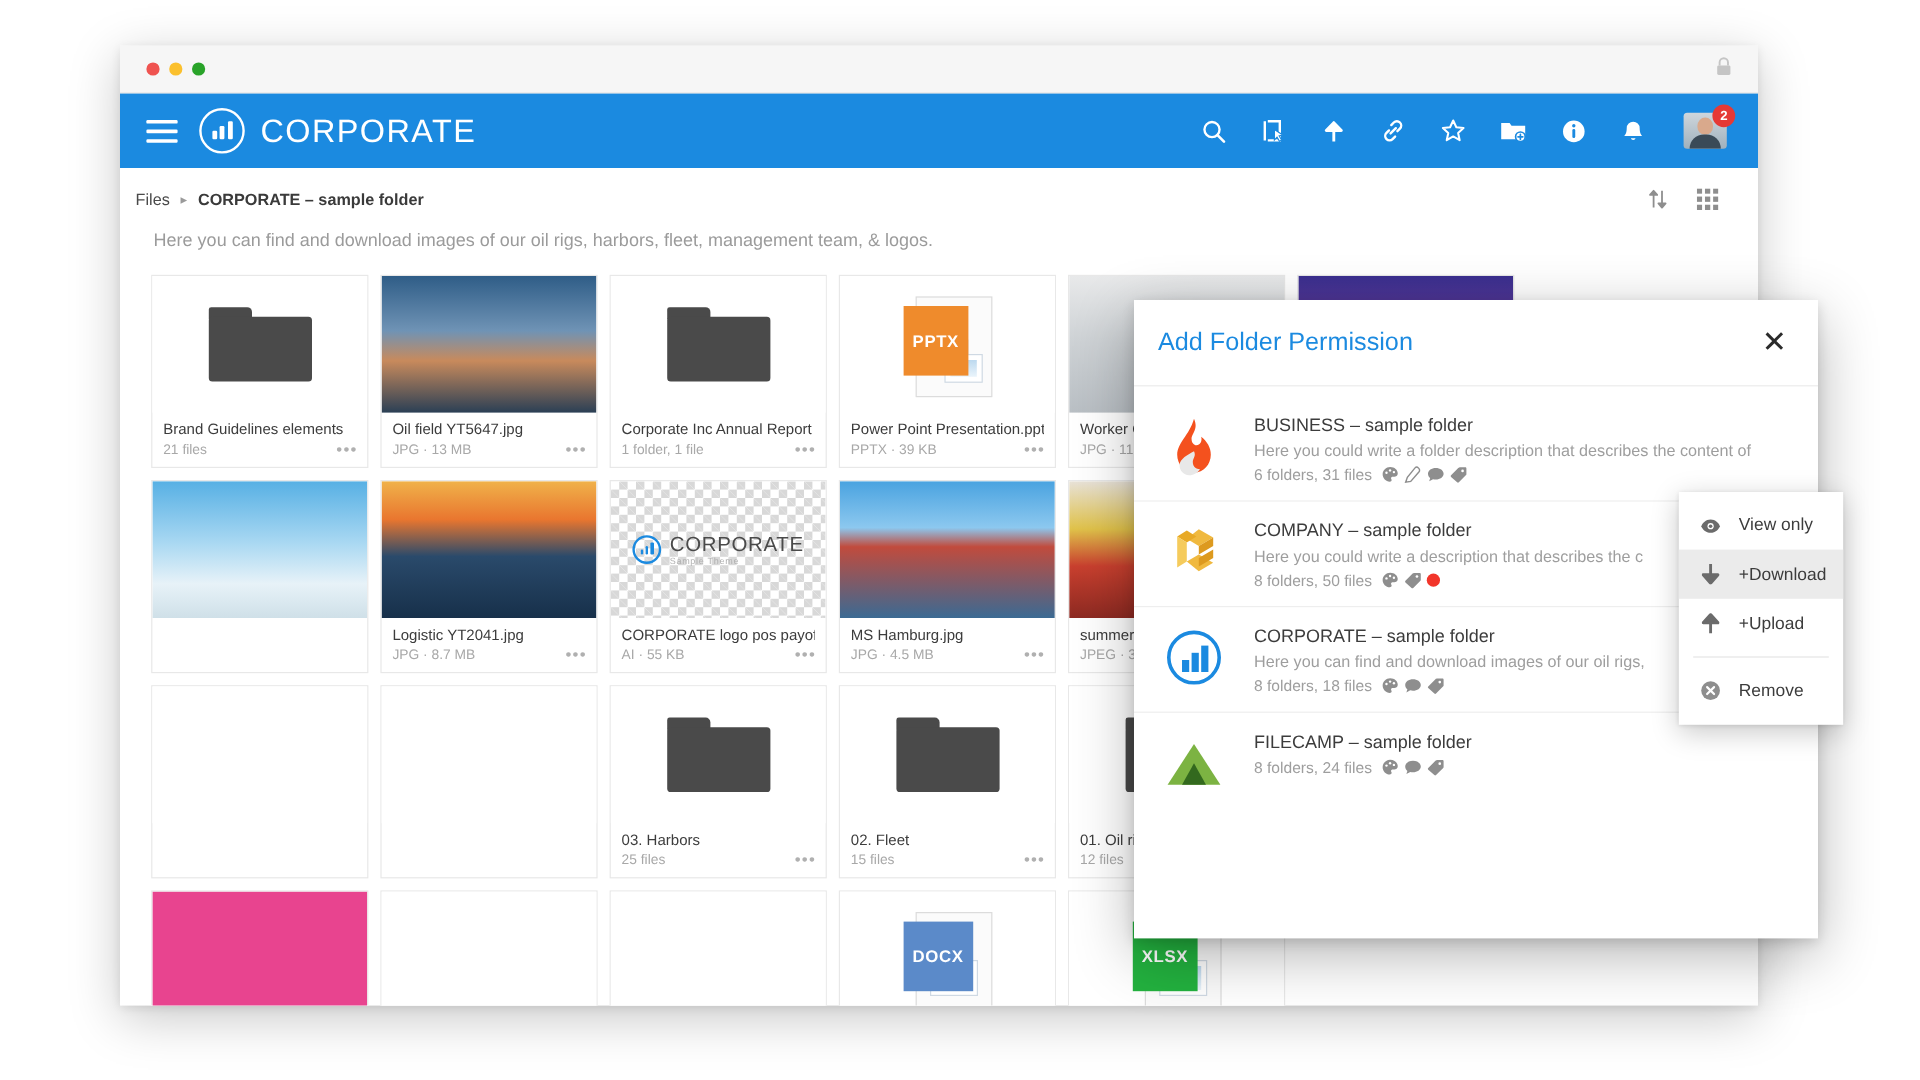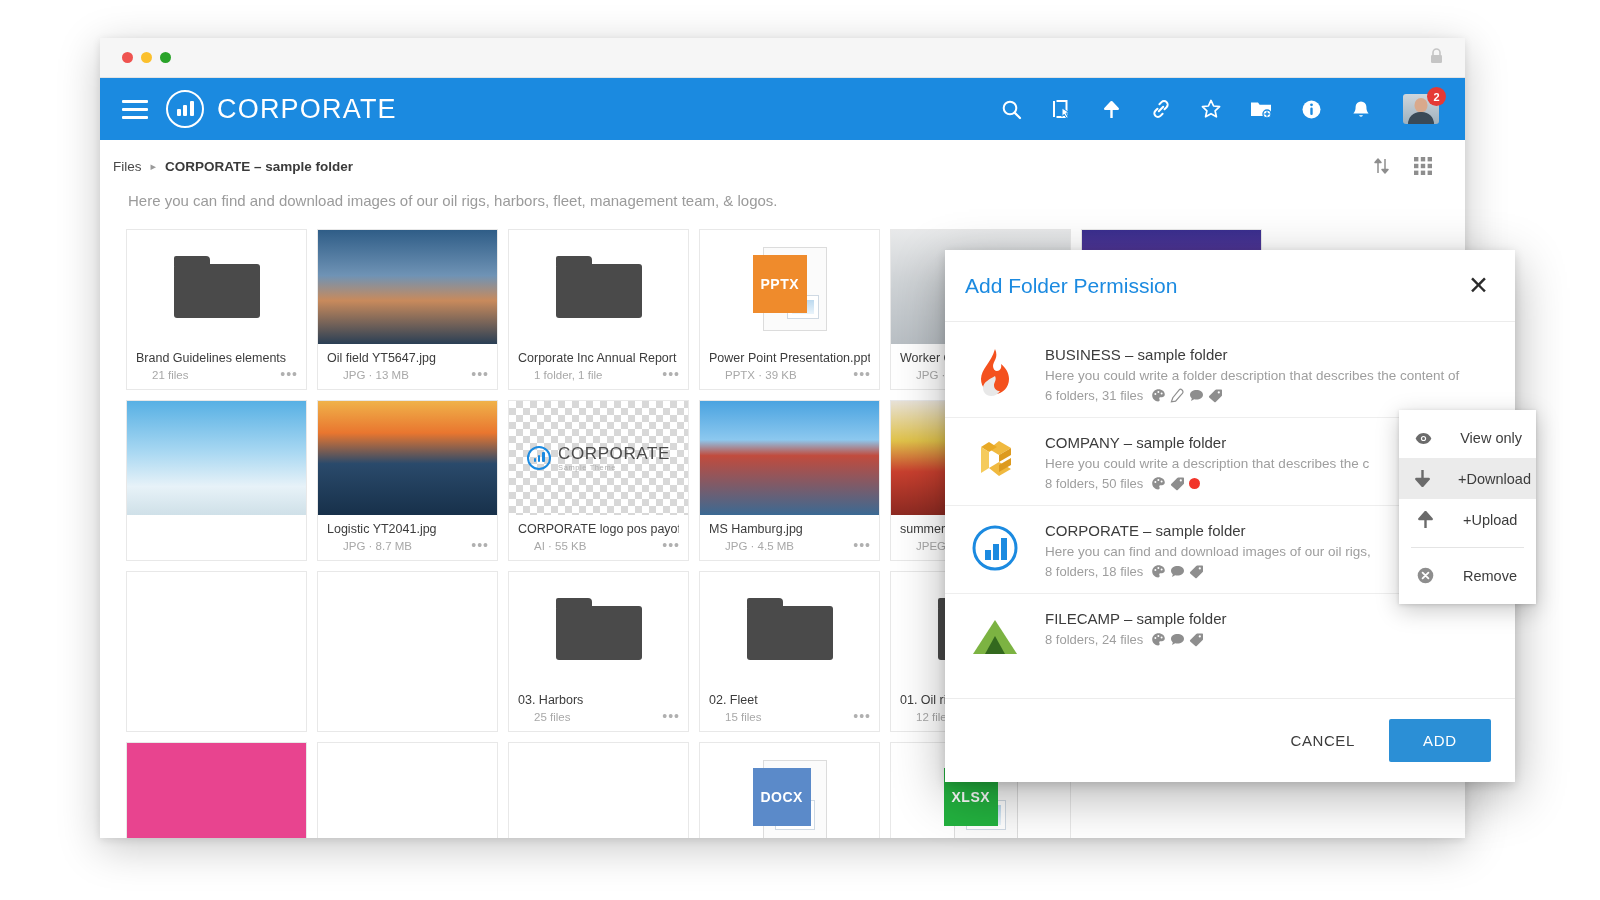--- a/index.html
+++ b/index.html
@@ -121,21 +121,21 @@
     height: 114px; background: #fff;
     display: flex; align-items: center; justify-content: center;
     overflow: hidden; position: relative;
   }
   .card-meta { padding: 7px 9px 8px 9px; position: relative; }
   .card-title {
     font-size: 12.5px; color: #3c3c3c;
     white-space: nowrap; overflow: hidden; text-overflow: clip;
   }
   .card-sub {
-    font-size: 11.5px; color: #a8a8a8; margin-top: 4px; margin-left: 16px;
+    font-size: 11.5px; color: #a8a8a8; margin-top: 4px;
   }
   .dots-menu {
     position: absolute; right: 8px; bottom: 8px;
     color: #b0b0b0; font-size: 14px; letter-spacing: 1px; line-height: 1;
     cursor: pointer;
   }
 
   
   .folder-glyph { width: 86px; height: 62px; position: relative; }
   .folder-glyph .tab {
@@ -268,21 +268,21 @@
   .dropdown {
     position: absolute;
     left: 1399px; top: 410px;
     width: 137px;
     background: #fff;
     box-shadow: 0 6px 22px rgba(0,0,0,0.22), 0 1px 4px rgba(0,0,0,0.14);
     padding: 8px 0;
     z-index: 40;
   }
   .dd-item {
-    display: flex; align-items: center; gap: 28px;
+    display: flex; align-items: center; gap: 14px;
     padding: 12px 14px 12px 16px;
     font-size: 14.5px; color: #3c3c3c;
     cursor: pointer; white-space: nowrap;
   }
   .dd-item.active { background: #ebebeb; }
   .dd-item .dd-ico { width: 20px; display: flex; align-items: center; justify-content: center; color: #6b6b6b; }
   .dd-divider { height: 1px; background: #e4e4e4; margin: 7px 12px; }
 </style>
 </head>
 <body>
@@ -769,24 +769,20 @@
               </svg>
               <svg width="15" height="15" viewBox="0 0 15 15">
                 <path d="M8.2 1.4H13c.6 0 1 .4 1 1v4.8c0 .3-.1.5-.3.7l-6 6a1 1 0 01-1.4 0L1.2 9.4a1 1 0 010-1.4l6-6c.2-.2.5-.3.7-.3z" fill="#8e8e8e"></path>
                 <circle cx="10.8" cy="4.4" r="1.1" fill="#fff"></circle>
               </svg>
             </span>
           </div>
         </div>
       </div>
     </div>
-  <div class="modal-foot">
-    <button class="btn-text">CANCEL</button>
-    <button class="btn-primary">ADD</button>
-  </div>
 </div>
 
 <div class="dropdown" id="dropdown">
     <div class="dd-item">
       <span class="dd-ico">
         <svg width="17" height="13" viewBox="0 0 17 13">
           <path d="M8.5 1C4.5 1 1.6 4 .8 6.5c.8 2.5 3.7 5.5 7.7 5.5s6.9-3 7.7-5.5C15.4 4 12.5 1 8.5 1z" fill="#6b6b6b"></path>
           <circle cx="8.5" cy="6.5" r="2.6" fill="#fff"></circle>
           <circle cx="8.5" cy="6.5" r="1.5" fill="#6b6b6b"></circle>
         </svg>

